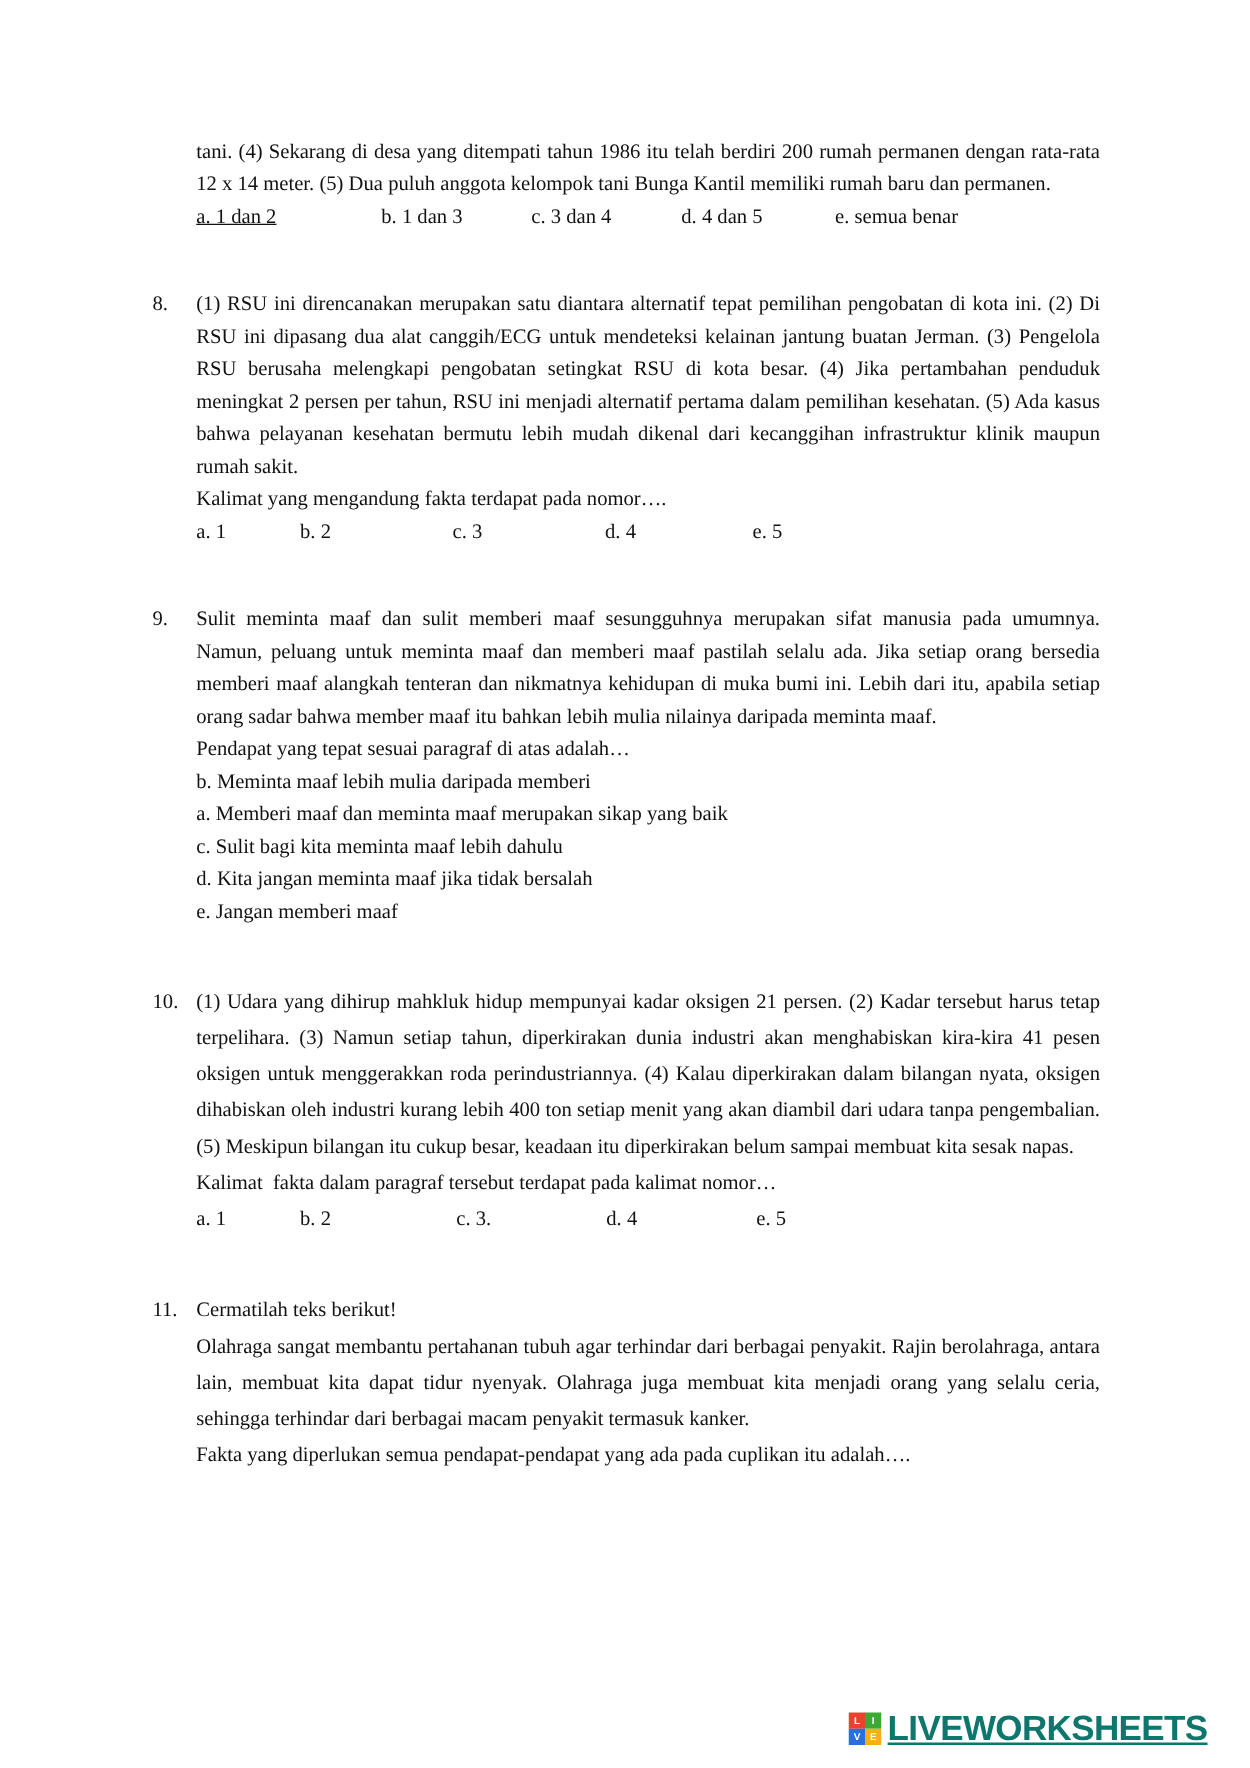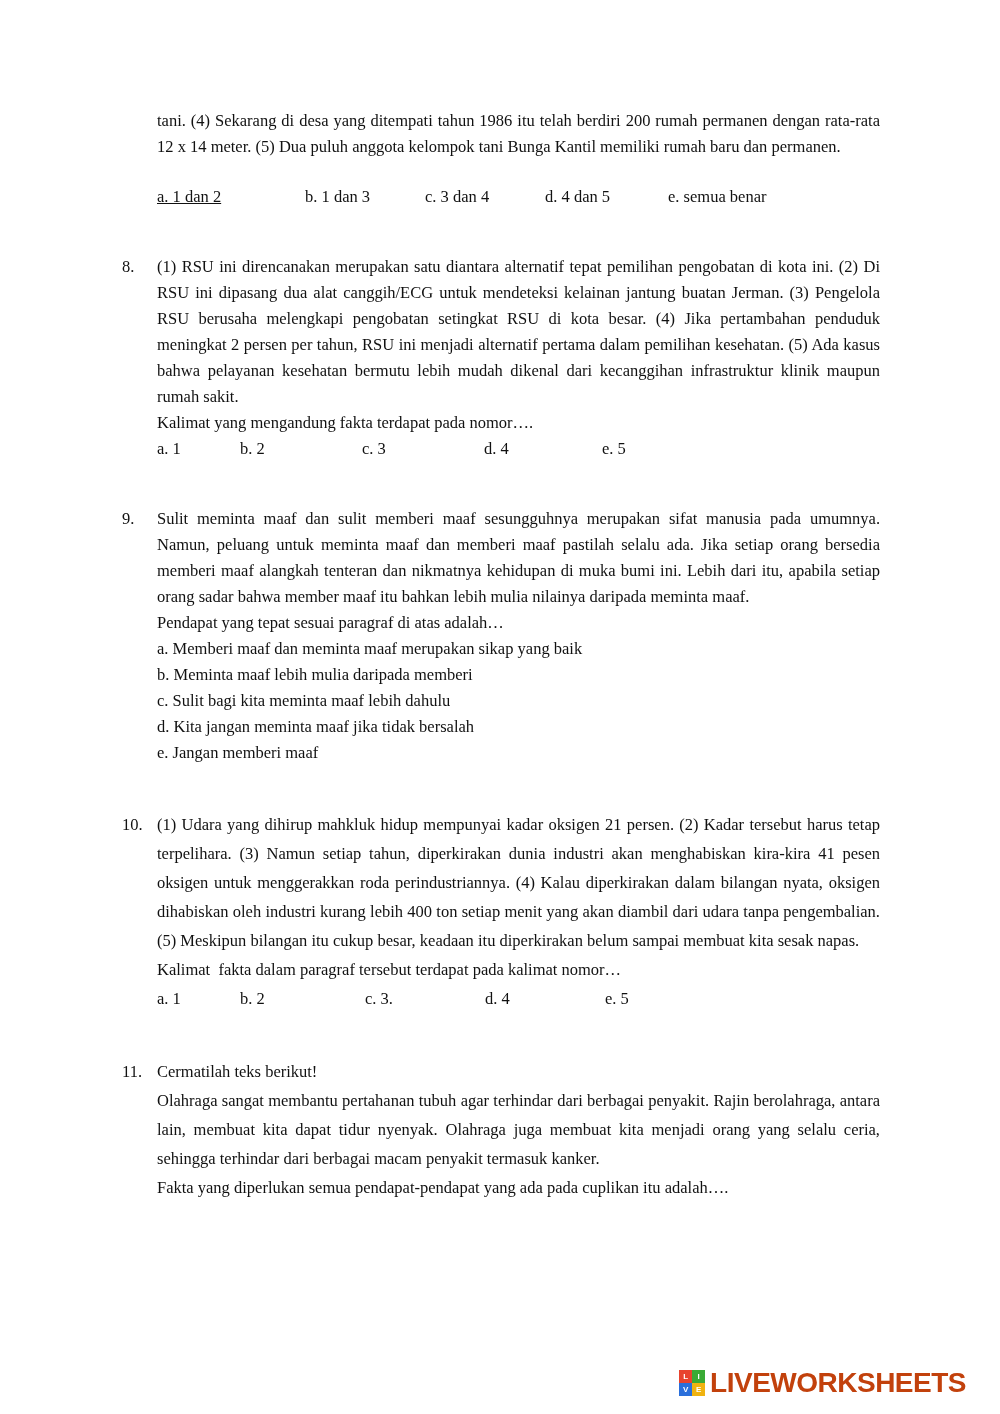--- a/index.html
+++ b/index.html
@@ -23,21 +23,21 @@
   .qbody{flex:1;min-width:0;}
   .para{text-align:justify;}
   .prompt{white-space:pre-wrap;}
   .loose{line-height:29px;}
   .options-stacked div{white-space:pre-wrap;}
   .options-inline span{display:inline-block;white-space:pre;}
   
   .opts-a span:nth-child(1){width:148px;text-decoration:underline;}
   .opts-a span:nth-child(2){width:120px;}
   .opts-a span:nth-child(3){width:120px;}
-  .opts-a span:nth-child(4){width:123px;margin-top:24px;}
+  .opts-a span:nth-child(4){width:123px;}
   .opts-b span:nth-child(1){width:83px;}
   .opts-b span:nth-child(2){width:122px;}
   .opts-b span:nth-child(3){width:122px;}
   .opts-b span:nth-child(4){width:118px;}
   .opts-c span:nth-child(1){width:83px;}
   .opts-c span:nth-child(2){width:125px;}
   .opts-c span:nth-child(3){width:120px;}
   .opts-c span:nth-child(4){width:120px;}
   
   .lw-logo{
@@ -67,21 +67,22 @@
   }
   .c0{background:#e8432e;}
   .c1{background:#3aaa35;}
   .c2{background:#2a6fdb;}
   .c3{background:#f0b310;}
   .lw-text{
     font-family:"Liberation Sans","DejaVu Sans",sans-serif;
     font-weight:700;
     font-size:28px;
     letter-spacing:-0.5px;
-    color:#c2410c;
+    color:#0f766e;
+    text-decoration:underline;
   }
 </style>
 </head>
 <body>
 
 <div class="page">
 
   <div class="question">
     <div class="qnum"></div>
     <div class="qbody">
@@ -102,22 +103,22 @@
       </div>
     </div>
   </div>
 
   <div class="question">
     <div class="qnum">9.</div>
     <div class="qbody">
       <div class="para">Sulit meminta maaf dan sulit memberi maaf sesungguhnya merupakan sifat manusia pada umumnya. Namun, peluang untuk meminta maaf dan memberi maaf pastilah selalu ada. Jika setiap orang bersedia memberi maaf alangkah tenteran dan nikmatnya kehidupan di muka bumi ini. Lebih dari itu, apabila setiap orang sadar bahwa member maaf itu bahkan lebih mulia nilainya daripada meminta maaf.</div>
       <div class="prompt">Pendapat yang tepat sesuai paragraf di atas adalah…</div>
       <div class="options-stacked">
+        <div>b. Meminta maaf lebih mulia daripada memberi</div>
         <div>a. Memberi maaf dan meminta maaf merupakan sikap yang baik</div>
-        <div>b. Meminta maaf lebih mulia daripada memberi</div>
         <div>c. Sulit bagi kita meminta maaf lebih dahulu</div>
         <div>d. Kita jangan meminta maaf jika tidak bersalah</div>
         <div>e. Jangan memberi maaf</div>
       </div>
     </div>
   </div>
 
   <div class="question loose">
     <div class="qnum">10.</div>
     <div class="qbody">

